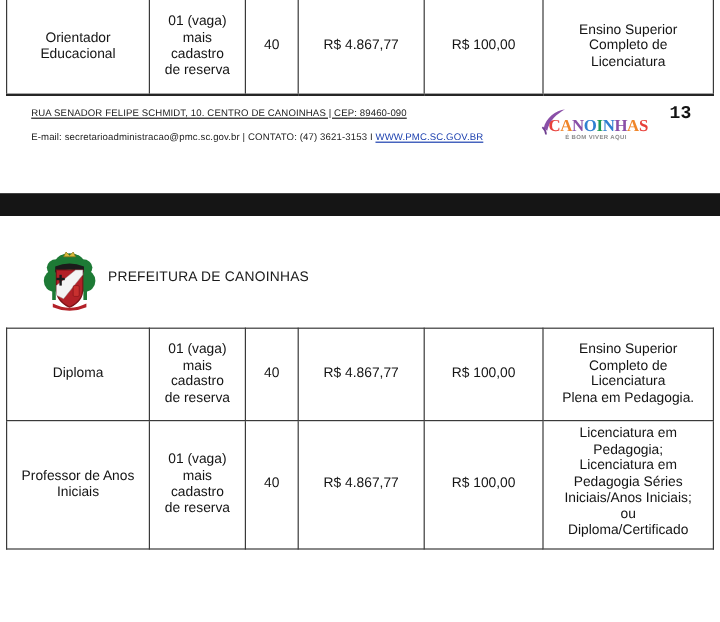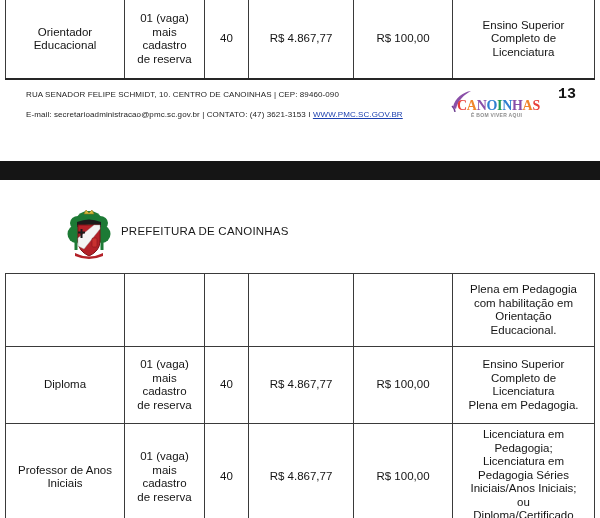--- a/index.html
+++ b/index.html
@@ -60,21 +60,21 @@
   }
   .footer-line {
     position: absolute;
     left: 26px;
     font-size: 8px;
     letter-spacing: 0.1px;
     color: #1c1c1c;
     white-space: nowrap;
     font-family: "Liberation Sans", sans-serif;
   }
-  #footer-address { top: 6px; }
+  #footer-address { top: 6px; text-decoration: underline; }
   #footer-contact { top: 26px; }
   .footer-link {
     color: #1b3fae;
   }
 
   
   #canoinhas-logo {
     position: absolute;
     left: 451px;
     top: 91px;
@@ -127,21 +127,20 @@
     background: #151515;
   }
 
   
   #page2-header {
     position: absolute;
     left: 0;
     top: 206px;
     width: 494px;
     height: 58px;
-    margin-left: 31px;
   }
   #coat-of-arms {
     position: absolute;
     left: 36px;
     top: 2px;
     width: 44px;
     height: 52px;
   }
   #prefeitura-title {
     position: absolute;
@@ -243,28 +242,20 @@
 <table class="doc-table" id="table-bottom">
   <colgroup>
     <col class="c1">
       <col class="c2">
       <col class="c3">
       <col class="c4">
       <col class="c5">
       <col class="c6">
   </colgroup>
   <tbody>
-    <tr class="r1">
-      <td></td>
-      <td></td>
-      <td></td>
-      <td></td>
-      <td></td>
-      <td>Plena em Pedagogia<br>com habilitação em<br>Orientação<br>Educacional.</td>
-    </tr>
     <tr class="r2">
       <td>Diploma</td>
       <td>01 (vaga)<br>mais<br>cadastro<br>de reserva</td>
       <td>40</td>
       <td>R$ 4.867,77</td>
       <td>R$ 100,00</td>
       <td>Ensino Superior<br>Completo de<br>Licenciatura<br>Plena em Pedagogia.</td>
     </tr>
     <tr class="r3">
       <td class="mid">Professor de Anos<br>Iniciais</td>

